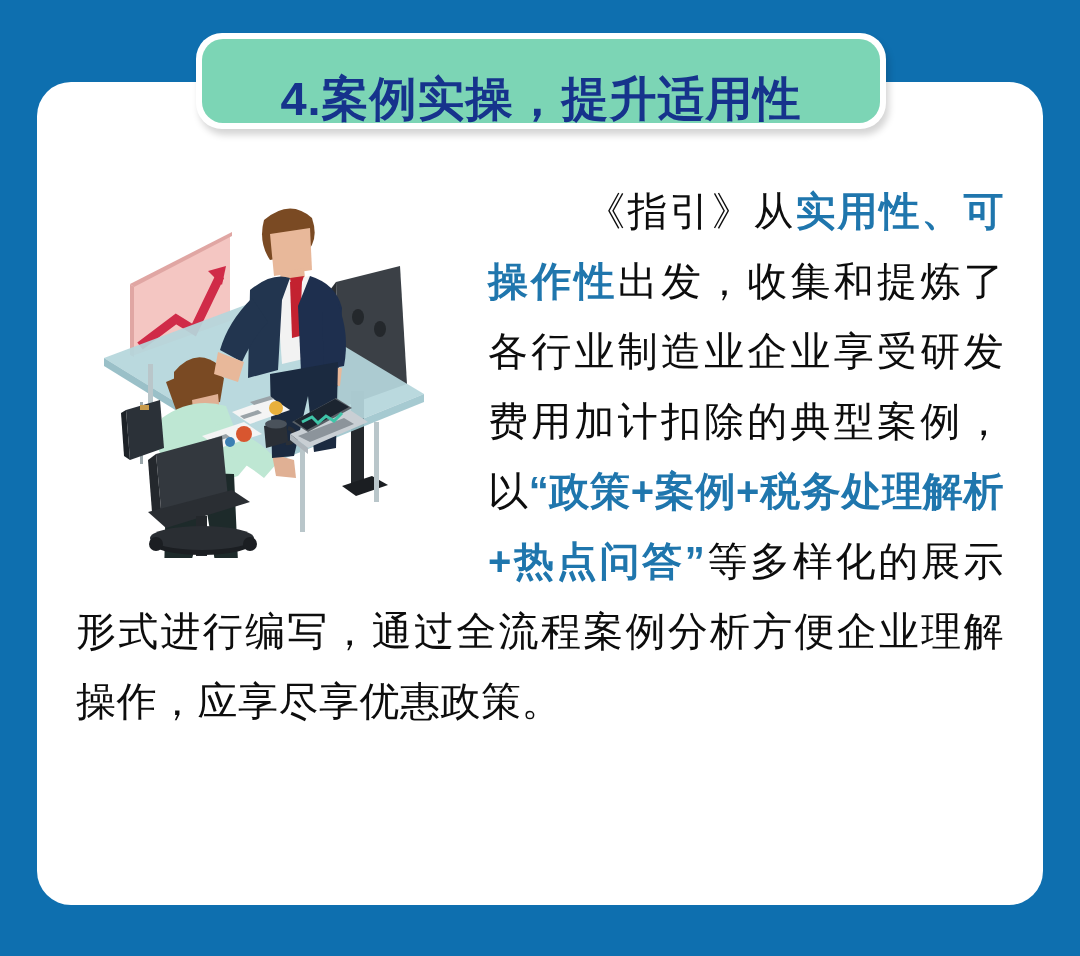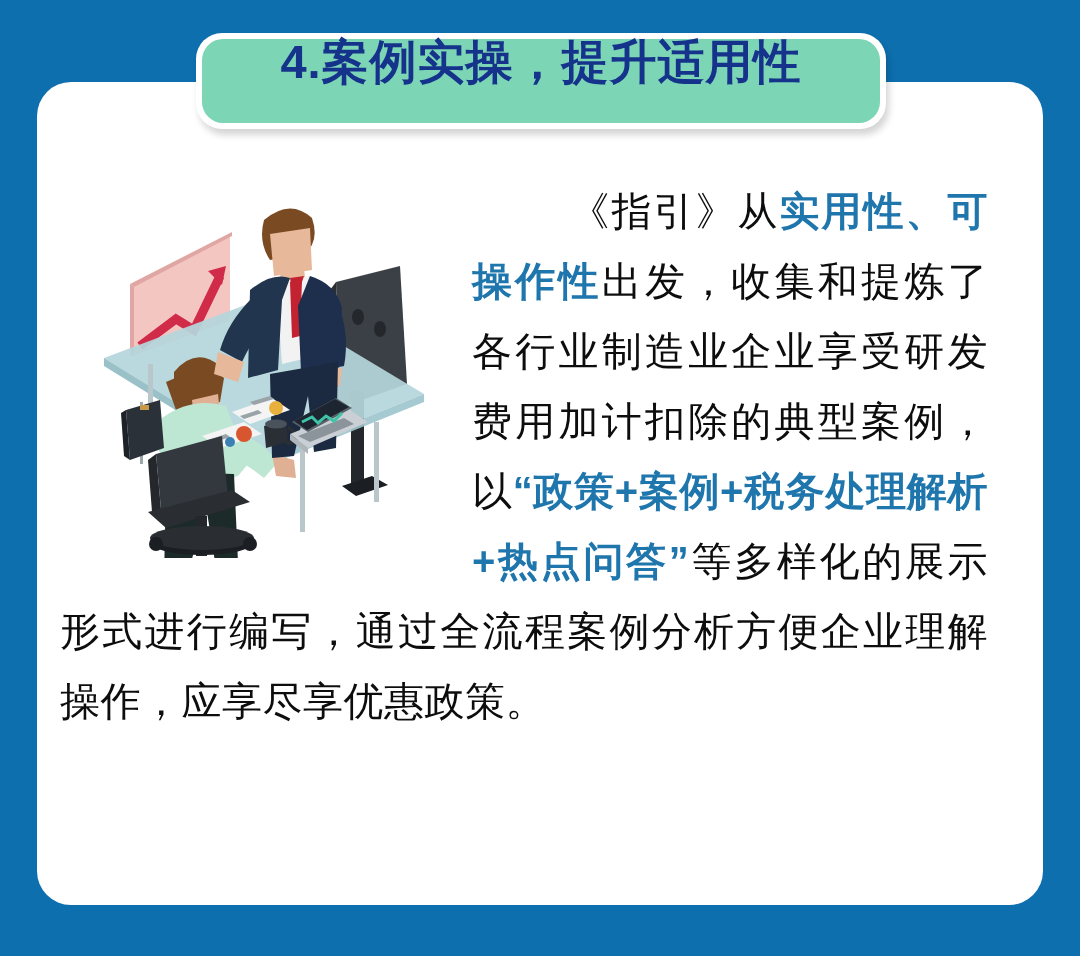--- a/index.html
+++ b/index.html
@@ -44,37 +44,37 @@
     background: #FFFFFF;
     border-radius: 26px;
     box-shadow: 3px 6px 7px rgba(0,0,0,0.17);
   }
   #title-badge {
     position: absolute;
     left: 6px; top: 6px; right: 6px; bottom: 6px;
     background: #7CD5B5;
     border-radius: 21px;
     display: flex;
-    align-items: flex-start;
+    align-items: flex-end;
     justify-content: center;
   }
   #title-text {
     color: #16338C;
     font-size: 47px;
     font-weight: 700;
     letter-spacing: 1px;
     line-height: 1;
     white-space: nowrap;
     transform: translateY(-1px);
   }
 
   
   #body-text {
     position: absolute;
-    left: 60px;
+    left: 76px;
     top: 176px;
     width: 928px;
     font-size: 40px;
     line-height: 70px;
     color: #0D0D0D;
     text-align: justify;
     text-justify: inter-character;
     letter-spacing: 0.5px;
   }
   #body-text .hl {

